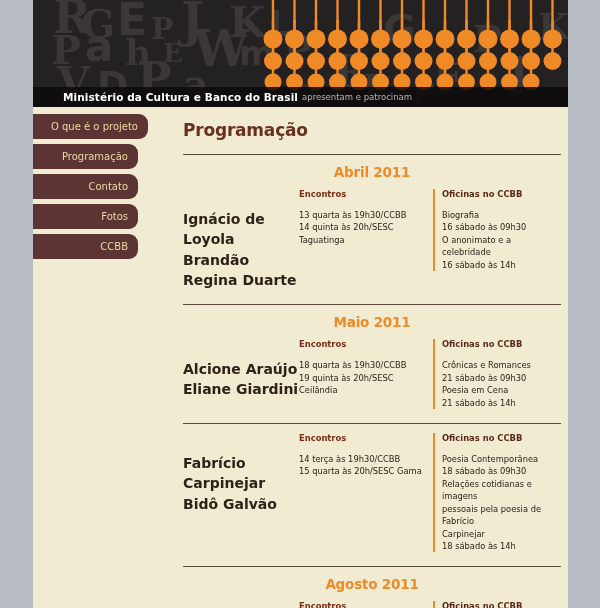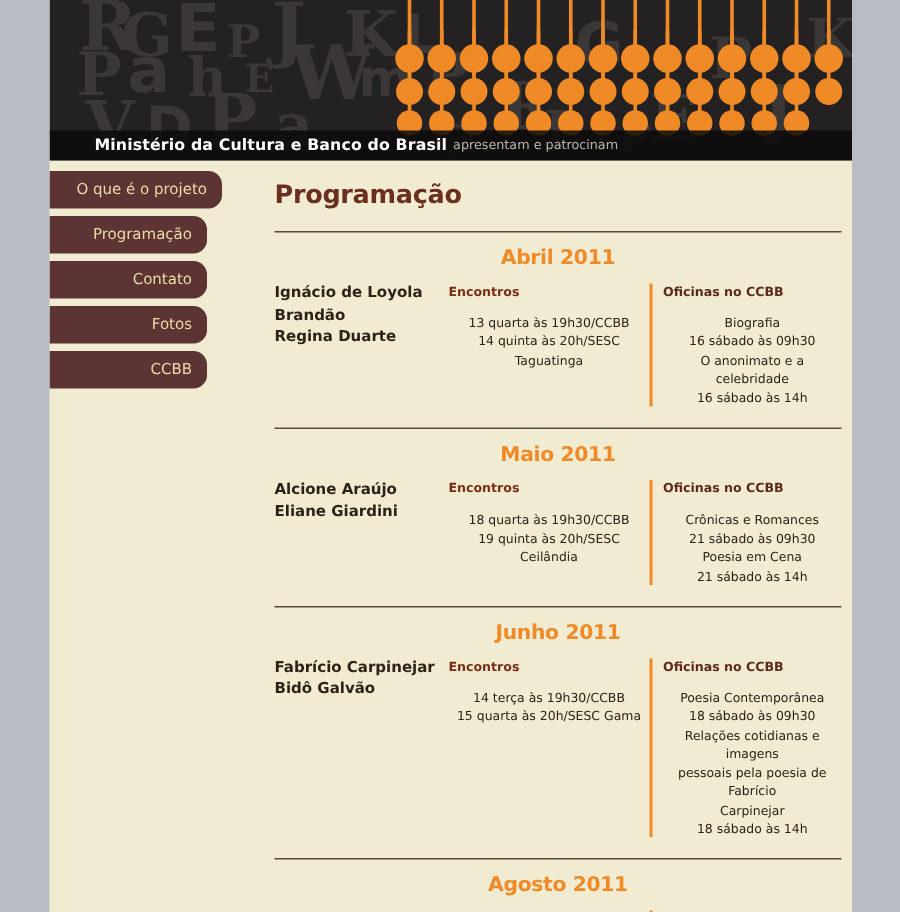--- a/index.html
+++ b/index.html
@@ -114,23 +114,24 @@
     text-align: center;
   }
   .cols {
     display: flex;
     align-items: flex-start;
   }
   .col-names {
     width: 116px;
     flex: 0 0 116px;
     color: #2e2218;
-    font-size: 10px;
+    font-size: 14px;
     font-weight: bold;
     line-height: 1.45;
+    margin-top: 20px;
   }
   .col-enc {
     width: 134px;
     flex: 0 0 134px;
   }
   .col-of {
     flex: 1 1 auto;
     border-left: 2px solid #ef8a27;
     padding-left: 7px;
   }
@@ -138,21 +139,20 @@
     color: #7a2d16;
     font-size: 8.4px;
     font-weight: bold;
     margin-bottom: 10px;
   }
   .col-of .col-head { color: #5b2a18; }
   .line {
     color: #2e2218;
     font-size: 8.3px;
     line-height: 1.5;
-    text-align: center;
   }
   .line.b { font-weight: normal; }
 </style>
 </head>
 <body>
 
 <div id="page">
 
   <div id="banner">
     <div id="banner-letters">
@@ -321,21 +321,20 @@
             <div class="col-of">
               <div class="col-head">Oficinas no CCBB</div>
               <div class="line b">Crônicas e Romances</div>
               <div class="line">21 sábado às 09h30</div>
               <div class="line b">Poesia em Cena</div>
               <div class="line">21 sábado às 14h</div>
             </div>
           </div>
         </section>
         <section class="month-block">
-          <h2 class="month-title">Junho 2011</h2>
           <div class="cols">
             <div class="col-names">
               <div>Fabrício Carpinejar</div>
               <div>Bidô Galvão</div>
             </div>
             <div class="col-enc">
               <div class="col-head">Encontros</div>
               <div class="line">14 terça às 19h30/CCBB</div>
               <div class="line">15 quarta às 20h/SESC Gama</div>
             </div>

